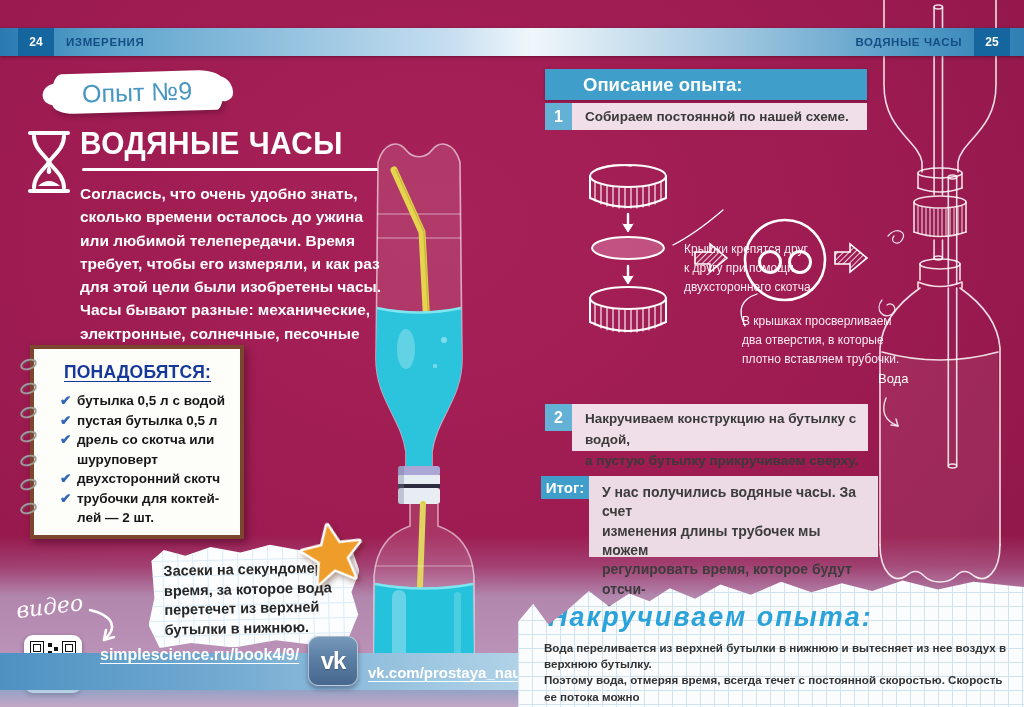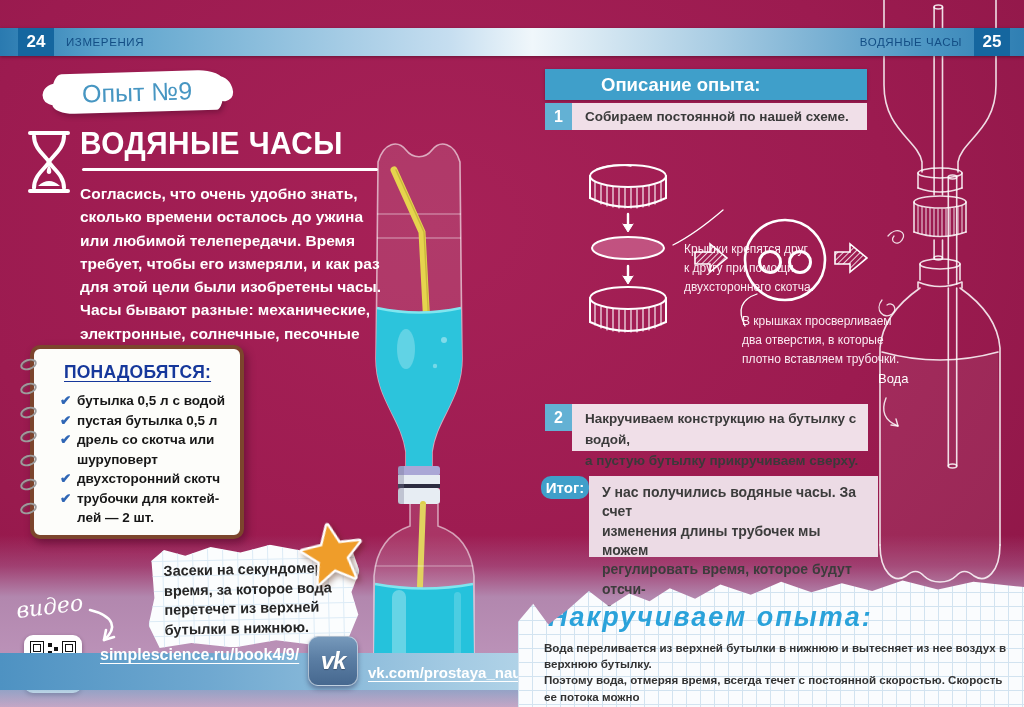--- a/index.html
+++ b/index.html
@@ -10,44 +10,44 @@
     background: radial-gradient(ellipse at 42% 32%, #a72157 0%, #9c1b50 55%, #8c1646 100%);
   }
   
   .table-surface{ position:absolute; left:0; top:535px; width:100%; height:172px;
     background: linear-gradient(180deg, rgba(156,27,80,0) 0%, rgba(168,95,143,.55) 18%, #b287ae 36%, #bb92b8 70%, #c09abd 100%); }
   
   .hdr-bar{ position:absolute; left:0; top:28px; width:100%; height:28px;
     background: linear-gradient(90deg,#2a7ab0 0%,#5ba3cc 10%,#c6def0 44%,#f0f7fb 52%,#a8cce3 70%,#4e97c4 90%,#2f7fb3 100%);
     box-shadow: 0 1px 3px rgba(0,0,0,.35); }
   .pg-num{ position:absolute; top:28px; width:36px; height:28px; background:#15669f;
-    color:#fff; font-weight:bold; font-size:17px; text-align:center; line-height:28px; }
+    color:#fff; font-weight:bold; font-size:12px; text-align:center; line-height:28px; }
   .pg-num.left{ left:18px; } .pg-num.right{ right:14px; }
   .hdr-label{ position:absolute; top:28px; height:28px; line-height:29px;
-    color:#134e85; font-weight:normal; font-size:11.5px; letter-spacing:.6px; }
+    color:#134e85; font-weight:bold; font-size:11.5px; letter-spacing:.6px; }
   .hdr-label.left{ left:66px; } .hdr-label.right{ right:62px; }
   
   .badge{ position:absolute; left:52px; top:72px; width:172px; height:40px; background:#fff;
     border-radius: 10px 26px 8px 22px / 20px 12px 24px 10px; transform:rotate(-1.6deg);
     box-shadow: 2px 3px 5px rgba(60,5,35,.35); }
   .badge::before{ content:""; position:absolute; left:-9px; top:9px; width:22px; height:22px; background:#fff;
     border-radius:60% 40% 55% 45%; transform:rotate(25deg); }
   .badge::after{ content:""; position:absolute; right:-8px; top:6px; width:20px; height:26px; background:#fff;
     border-radius:45% 60% 40% 55%; transform:rotate(-18deg); }
   .badge span{ position:relative; display:block; padding:6px 0 0 30px; color:#4796c2; font-size:25px; z-index:2; }
   
   .title{ position:absolute; left:80px; top:126px; color:#fff; font-size:31px; font-weight:bold;
     letter-spacing:.5px; transform:scaleX(.96); transform-origin:left; white-space:nowrap; }
   .title-underline{ position:absolute; left:82px; top:168px; width:296px; height:3px; background:#fff; border-radius:2px; }
   .intro{ position:absolute; left:80px; top:182px; width:330px; color:#fff; font-size:15.5px;
     font-weight:bold; line-height:1.5; white-space:pre-line; }
   .hourglass{ position:absolute; left:24px; top:129px; }
   
   .materials{ position:absolute; left:30px; top:345px; width:214px; height:194px;
-    background:#fdfdfa; border:4px solid #7c452d; border-radius:10px;
+    background:#fdfdfa; border:4px solid #7c452d; border-radius:0;
     box-shadow: 3px 4px 8px rgba(50,5,30,.45); }
   .rings{ position:absolute; left:-14px; top:10px; }
   .ring{ display:block; width:17px; height:11px; border:2.5px solid #9c9c9c; border-radius:50%;
     margin-bottom:13px; background:transparent; transform:rotate(-18deg);
     box-shadow: inset 1px 1px 0 rgba(90,90,90,.6); }
   .materials h3{ margin:13px 0 8px 30px; color:#16389b; font-size:17.5px; letter-spacing:.2px;
     text-decoration:underline; text-underline-offset:3px; }
   .materials ul{ list-style:none; margin-left:26px; }
   .materials li{ position:relative; padding-left:17px; color:#171717; font-size:13.5px; font-weight:bold;
     line-height:1.45; white-space:pre-line; }
@@ -70,41 +70,41 @@
   .footer-bar{ position:absolute; left:0; top:653px; width:832px; height:37px;
     background: linear-gradient(90deg,#4e92c2 0%,#6fa8d0 25%,#a4cbe3 55%,#cde3f1 80%,#e3f0f8 100%); }
   .footer-reflect{ position:absolute; left:0; top:690px; width:832px; height:17px;
     background: linear-gradient(180deg, rgba(120,170,205,.6), rgba(220,236,246,.15)); }
   .site-link{ position:absolute; left:100px; top:646px; color:#fff; font-size:16px; font-weight:bold;
     text-decoration:underline; text-underline-offset:3px; }
   .vk-btn{ position:absolute; left:308px; top:636px; width:50px; height:50px; border-radius:10px;
     background: linear-gradient(180deg,#7699bb 0%,#5b7ea4 45%,#46688f 100%);
     border:1px solid rgba(255,255,255,.55); box-shadow:0 3px 5px rgba(30,20,60,.4);
     display:flex; align-items:center; justify-content:center; }
-  .vk-btn span{ color:#fff; font-size:24px; font-weight:bold; font-style:italic; letter-spacing:-1px;
+  .vk-btn span{ color:#fff; font-size:24px; font-weight:bold; letter-spacing:-1px;
     text-shadow:0 1px 1px rgba(0,0,0,.3); text-transform:lowercase; }
   .vk-link{ position:absolute; left:368px; top:664px; color:#fff; font-size:15px; font-weight:bold;
     text-decoration:underline; text-underline-offset:3px; }
   
   .desc-banner{ position:absolute; left:545px; top:69px; width:322px; height:31px; background:#3f9fca;
-    color:#fff; font-weight:bold; font-size:18.5px; line-height:31px; padding-left:56px;
+    color:#fff; font-weight:bold; font-size:18.5px; line-height:31px; padding-left:38px;
     box-shadow:0 1px 3px rgba(40,0,25,.35); }
   .step-num{ position:absolute; width:27px; height:27px; background:#63b1d4; color:#fff;
     font-weight:bold; font-size:16px; text-align:center; line-height:27px; }
   .step-strip{ position:absolute; background:#f0dfe8; color:#3a3a3a; font-weight:bold; font-size:13.5px; }
   .step1-num{ left:545px; top:103px; } 
   .step1-strip{ left:572px; top:103px; width:295px; height:27px; line-height:27px; padding-left:13px; }
   .step2-num{ left:545px; top:404px; }
   .step2-strip{ left:572px; top:404px; width:296px; height:47px; line-height:1.55; padding:5px 0 0 13px; white-space:pre-line; }
   .diagram{ position:absolute; left:573px; top:160px; }
   .diag-note{ position:absolute; color:rgba(255,246,250,.95); font-size:12px; line-height:1.58; white-space:pre-line; }
   .diag-note.n1{ left:684px; top:192px; width:170px;margin-top:48px; }
   .diag-note.n2{ left:742px; top:312px; width:170px; }
   .result-label{ position:absolute; left:541px; top:476px; width:48px; height:23px; background:#3f9fca;
-    color:#fff; font-weight:bold; font-size:15px; text-align:center; line-height:23px;border-radius:10px; }
+    color:#fff; font-weight:bold; font-size:15px; text-align:center; line-height:23px; }
   .result-box{ position:absolute; left:589px; top:476px; width:289px; height:81px; background:#ecdbe5;
     color:#3c3c3c; font-weight:bold; font-size:14px; line-height:1.38; padding:7px 12px 0 13px; white-space:pre-line; }
   .schematic{ position:absolute; left:866px; top:0; }
   .voda-label{ position:absolute; left:878px; top:371px; color:#fff; font-size:13px; }
   
   .explain{ position:absolute; left:518px; top:578px; width:506px; height:129px;
     background:#fafcfe;
     background-image: linear-gradient(#d2e3f0 1px, transparent 1px), linear-gradient(90deg,#d2e3f0 1px, transparent 1px);
     background-size:14px 14px;
     clip-path: polygon(0% 34%, 3% 20%, 6% 36%, 10% 24%, 14% 10%, 18% 22%, 22% 12%, 26% 18%, 30% 8%, 35% 16%, 40% 5%, 46% 13%, 52% 3%, 58% 11%, 64% 4%, 70% 10%, 76% 2%, 83% 9%, 90% 3%, 100% 7%, 100% 100%, 0% 100%);

